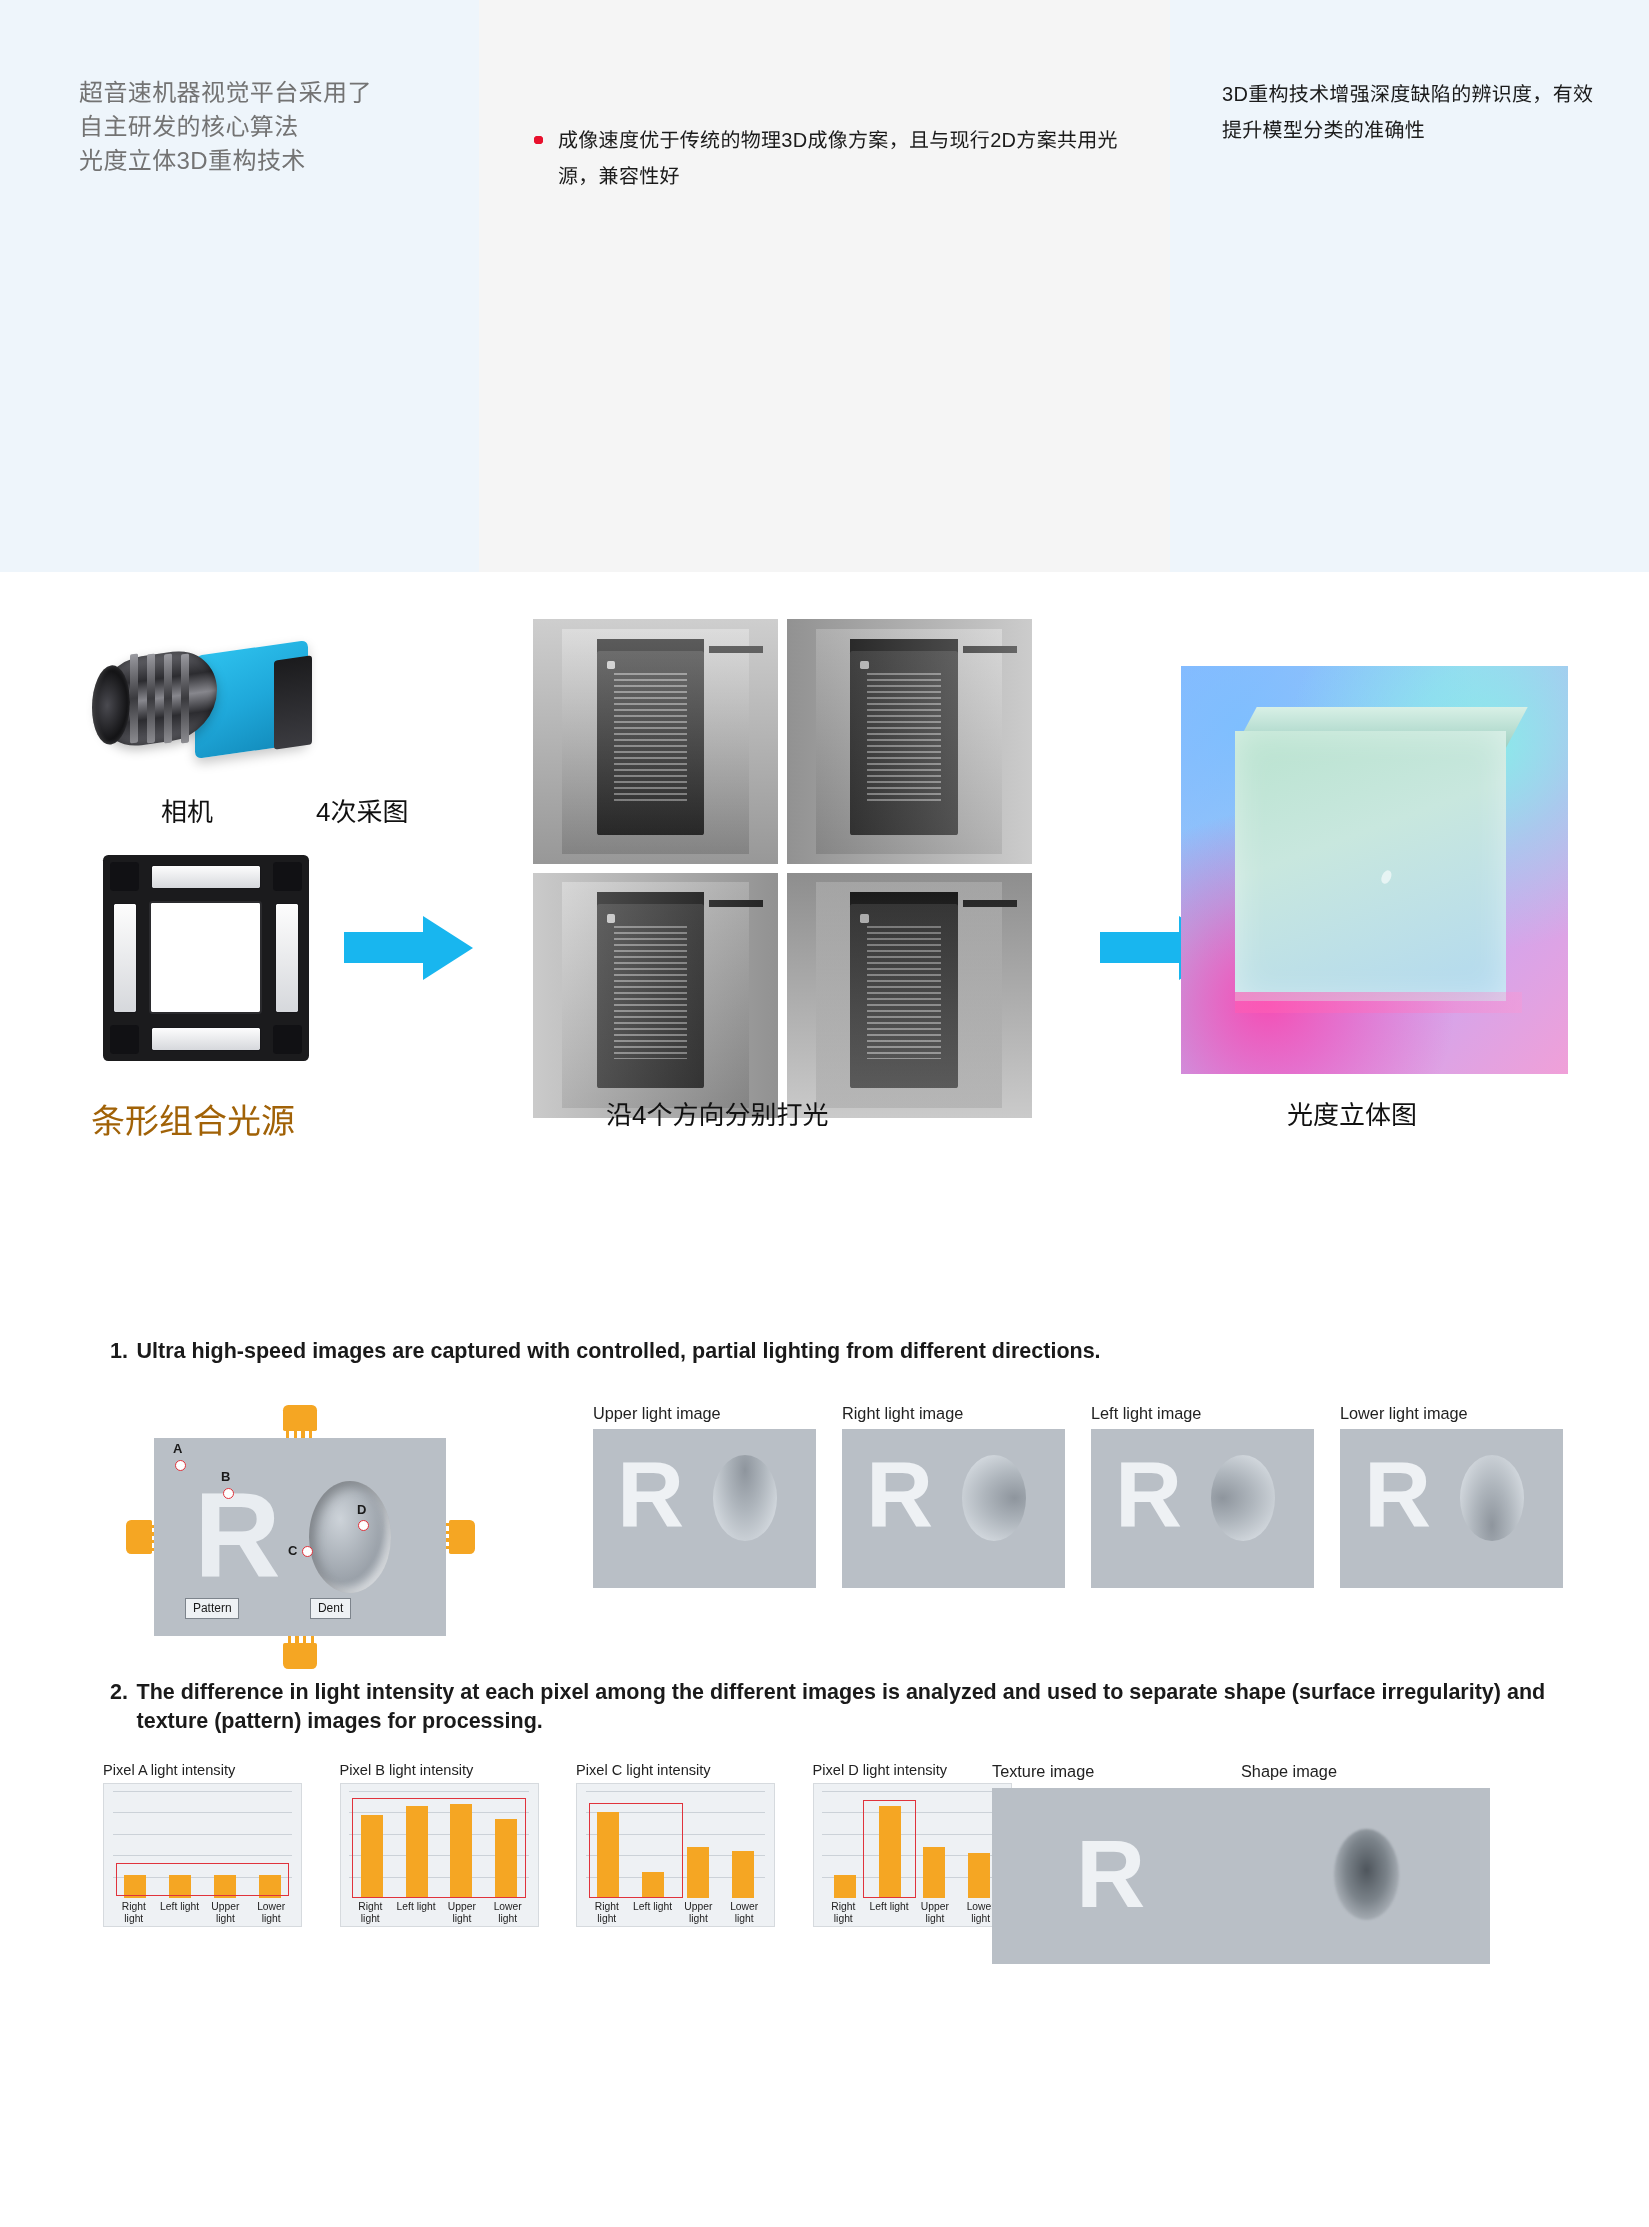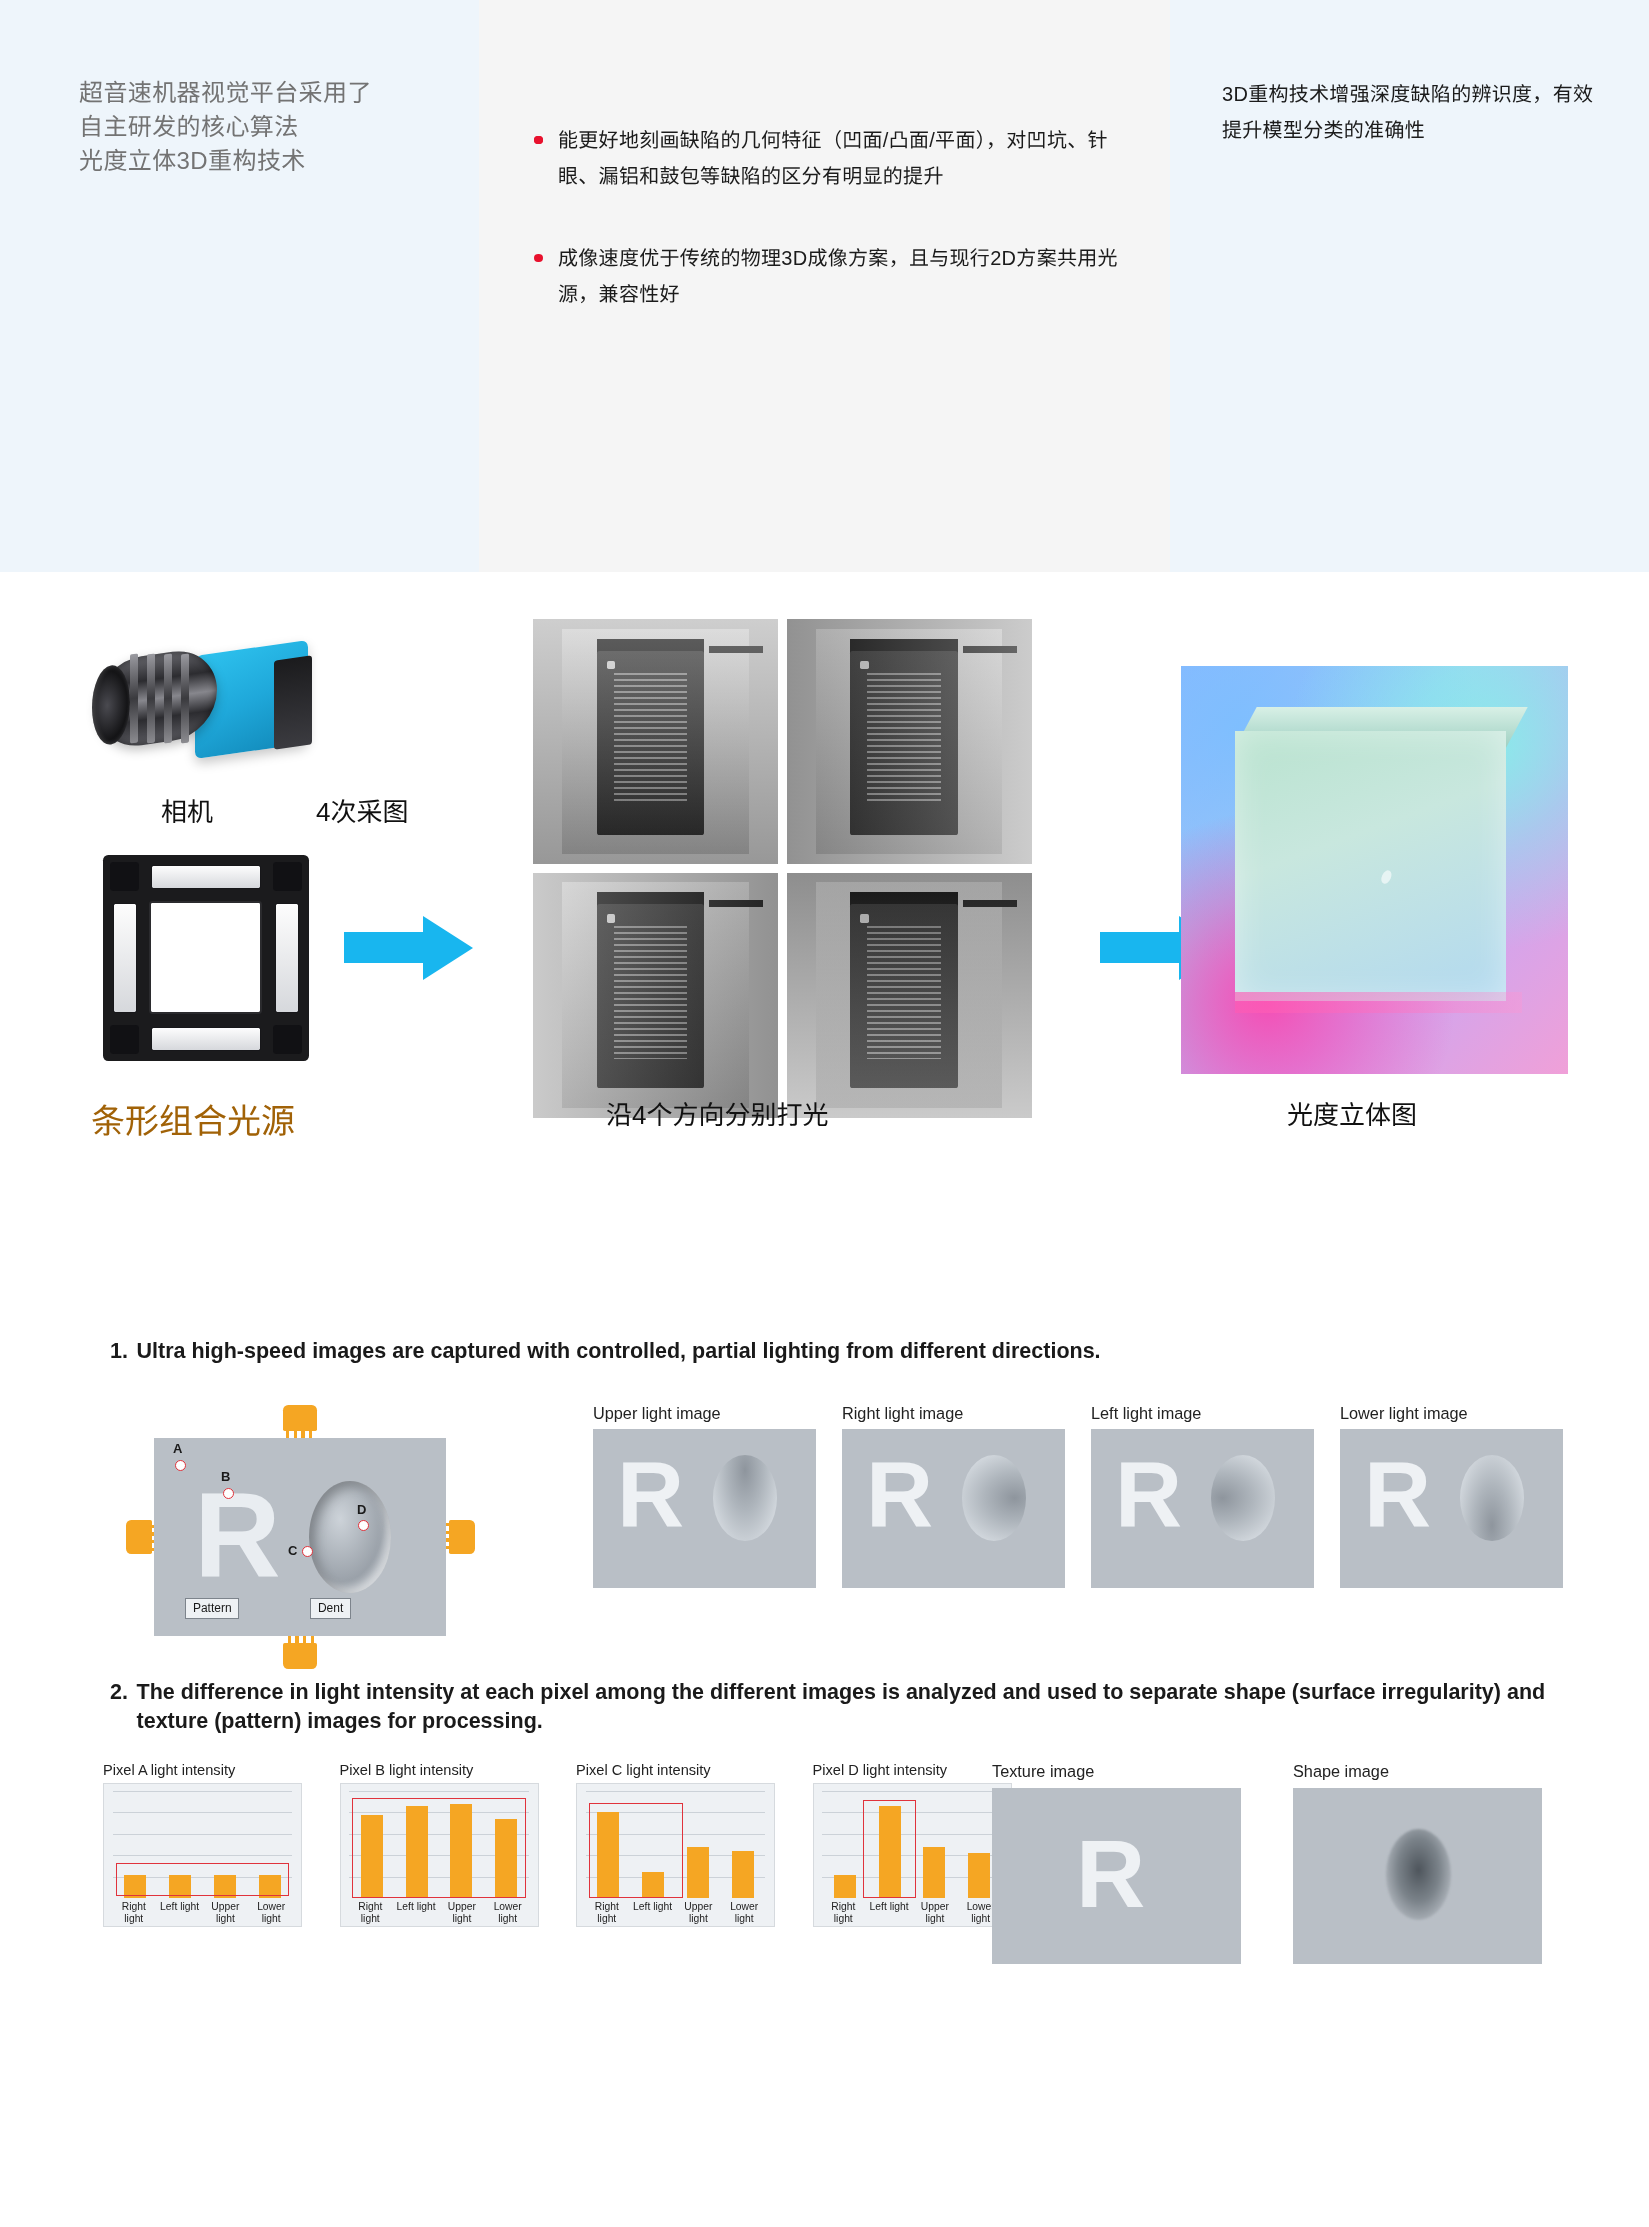--- a/index.html
+++ b/index.html
@@ -520,21 +520,20 @@
     color: #222;
     text-align: center;
   }
   .chart-axis span { width: 40px; display: block; }
 
   .out-imgs {
     position: absolute;
     left: 992px;
     top: 0;
     display: flex;
-    gap: 52px;
   }
   .out-card .ttl { font-size: 16.3px; color: #222; margin-bottom: 6.9px; }
   .out-card .img {
     position: relative;
     width: 249px; height: 176px;
     background: #b9bfc6;
     overflow: hidden;
   }
   .out-card .img .txr {
     position: absolute;
@@ -562,21 +561,20 @@
     <div class="lead-line">光度立体3D重构技术</div>
   </div>
 
   <div class="banner-col col-b">
     <ul class="bullet-list">
       <li class="bullet-item">
         <span class="bullet-dot"></span>
       </li>
       <li class="bullet-item">
         <span class="bullet-dot"></span>
-        <span>能更好地刻画缺陷的几何特征（凹面/凸面/平面），对凹坑、针眼、漏铝和鼓包等缺陷的区分有明显的提升</span>
       </li>
       <li class="bullet-item">
         <span class="bullet-dot"></span>
         <span>成像速度优于传统的物理3D成像方案，且与现行2D方案共用光源，兼容性好</span>
       </li>
     </ul>
   </div>
 
   <div class="banner-col col-c">
     <div class="right-para">3D重构技术增强深度缺陷的辨识度，有效提升模型分类的准确性</div>

